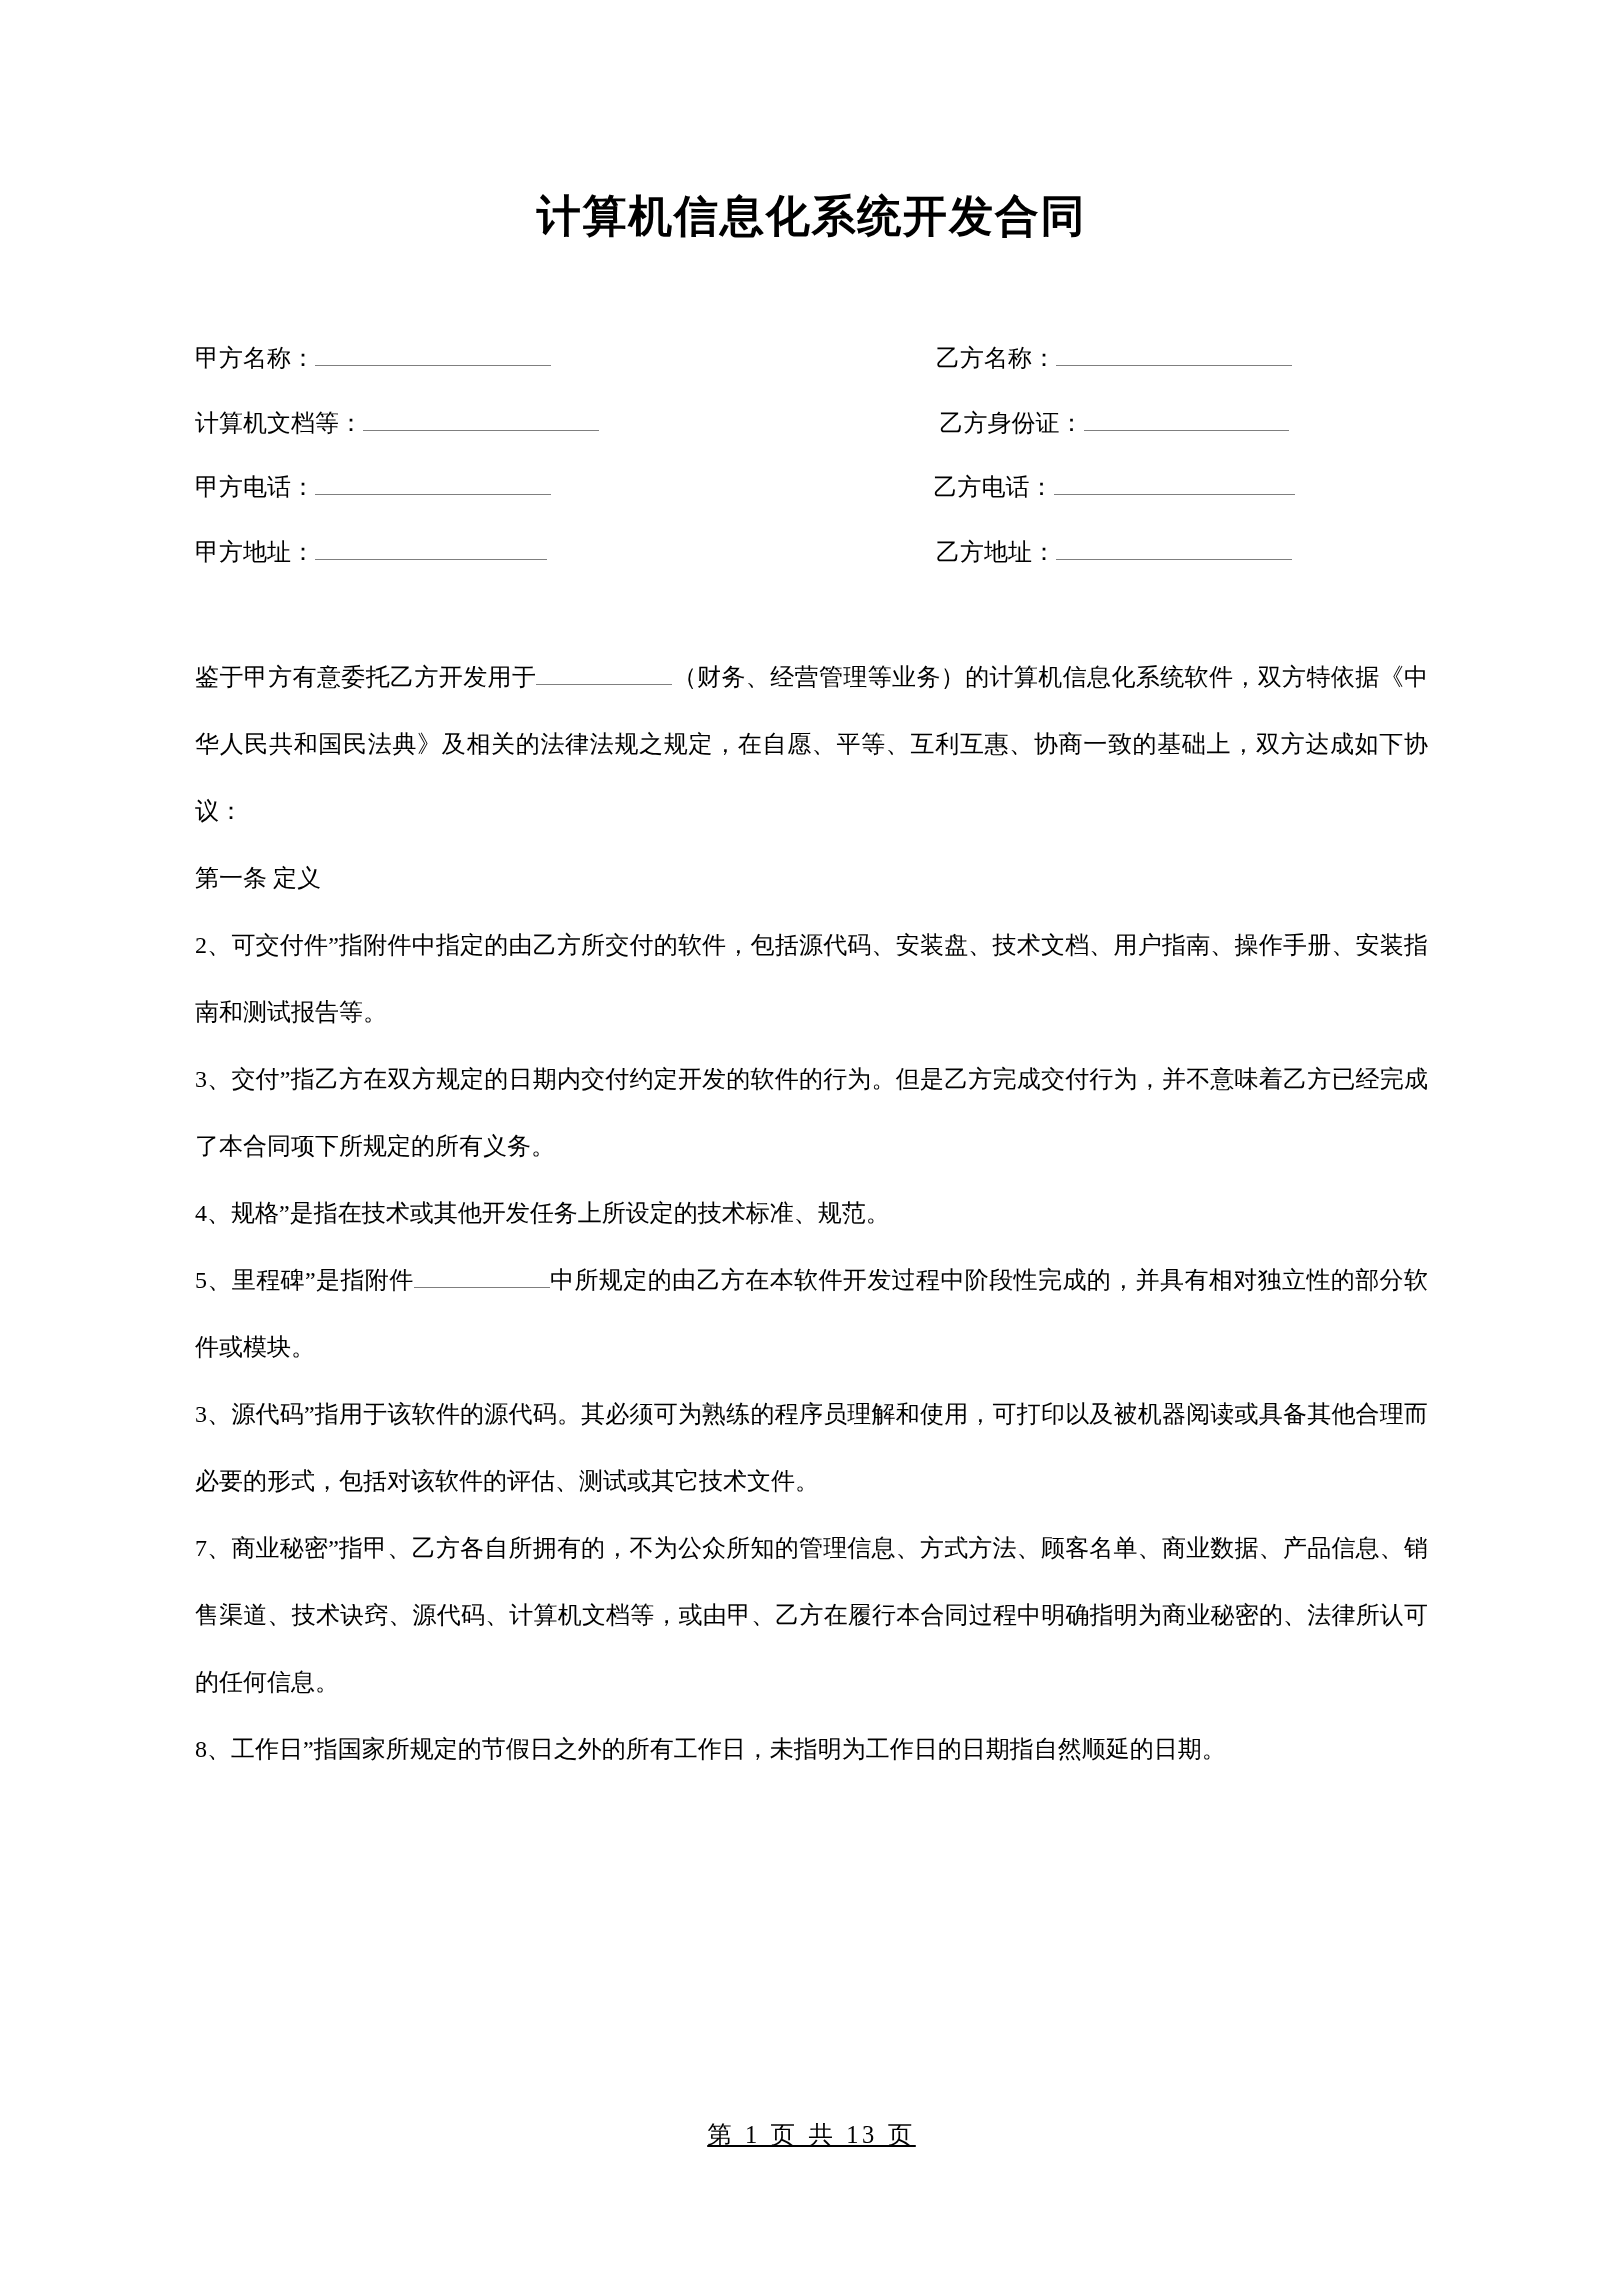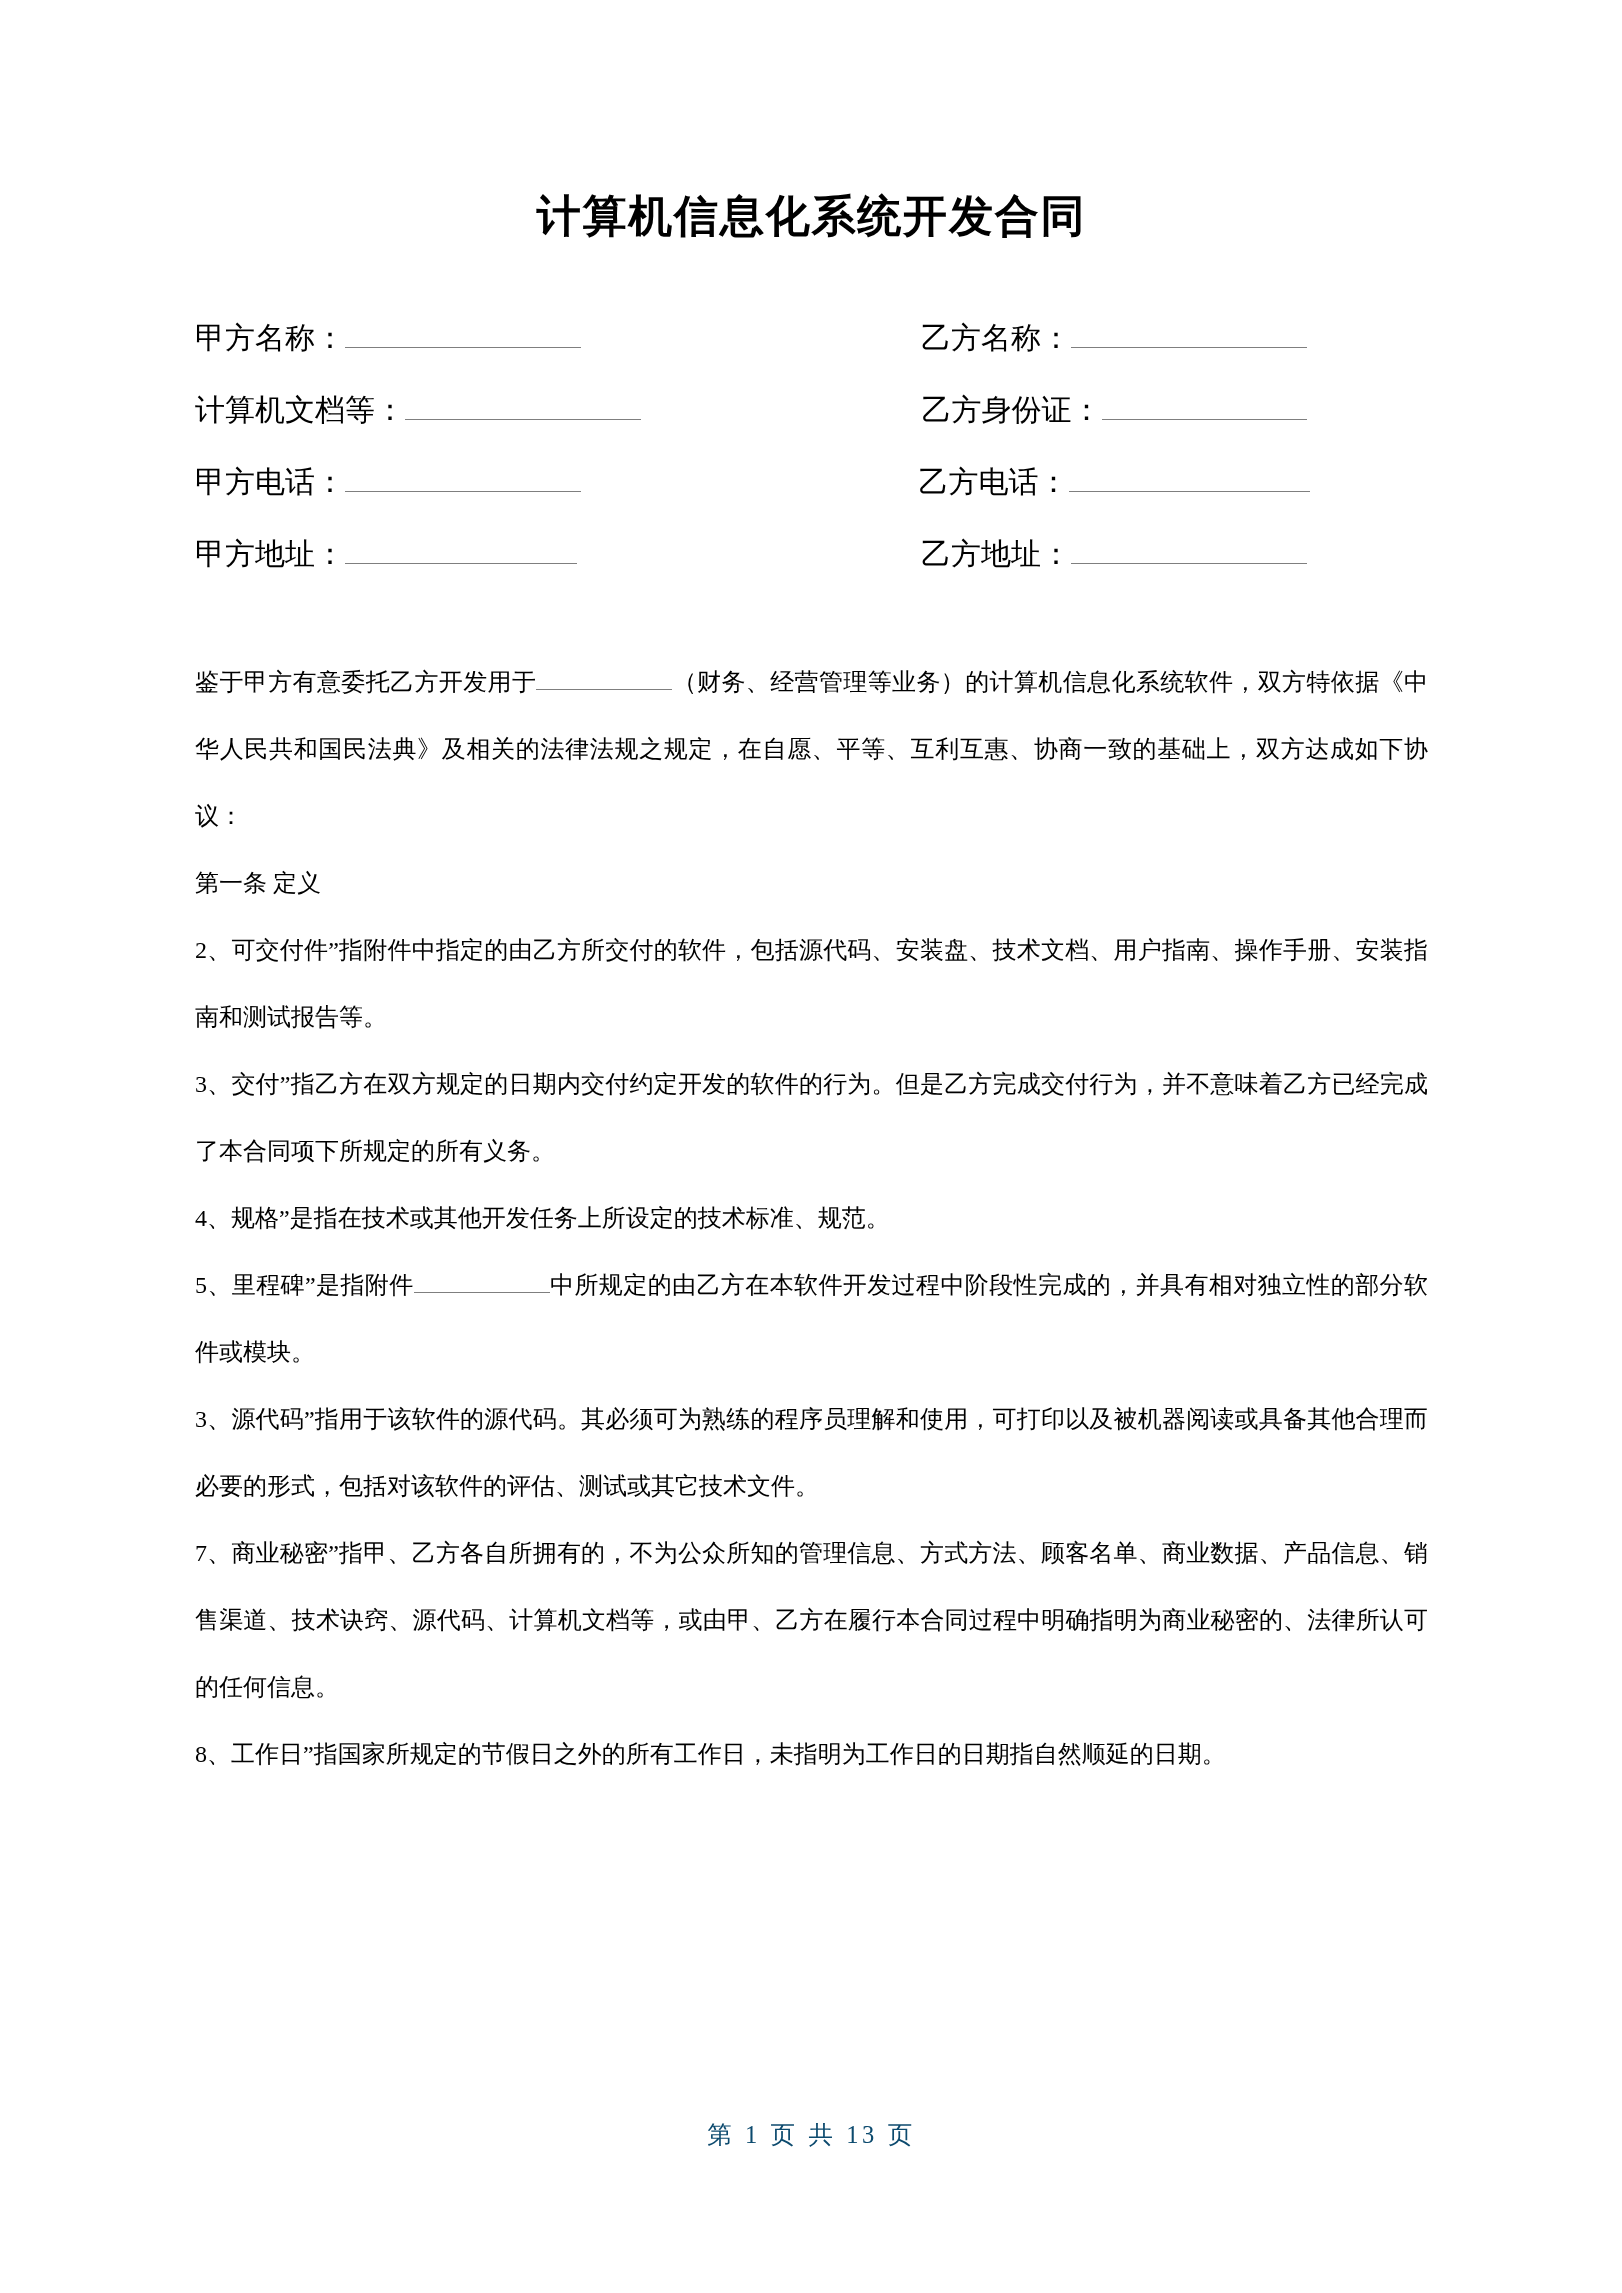--- a/index.html
+++ b/index.html
@@ -18,22 +18,22 @@
     overflow: hidden;
   }
   .title {
     font-size: 44px;
     font-weight: bold;
     text-align: center;
     line-height: 1.2;
     letter-spacing: 1.8px;
   }
   .fields {
-    margin-top: 76px;
-    font-size: 30px;
+    margin-top: 100px;
+    font-size: 24px;
   }
   .field-row {
     display: flex;
     margin-bottom: 36px;
     line-height: 1.2;
   }
   .field-cell.left { width: 605px; }
   .field-cell.right { flex: 1; text-align: center; }
   .field-label { white-space: nowrap; }
   .blank {
@@ -50,21 +50,22 @@
     text-align: justify;
   }
   .footer {
     position: absolute;
     left: 0;
     right: 0;
     bottom: 53px;
     text-align: center;
     font-size: 24.5px;
     letter-spacing: 3.6px;
-    color: #0c4a6e;
+    color: #000000;
+    text-decoration: underline;
   }
 </style>
 </head>
 <body>
 
 <div class="page">
   <h1 class="title">计算机信息化系统开发合同</h1>
   <div class="fields">
       <div class="field-row">
         <div class="field-cell left"><span class="field-label">甲方名称：</span><span class="blank" style="width: 236px;"></span></div>

